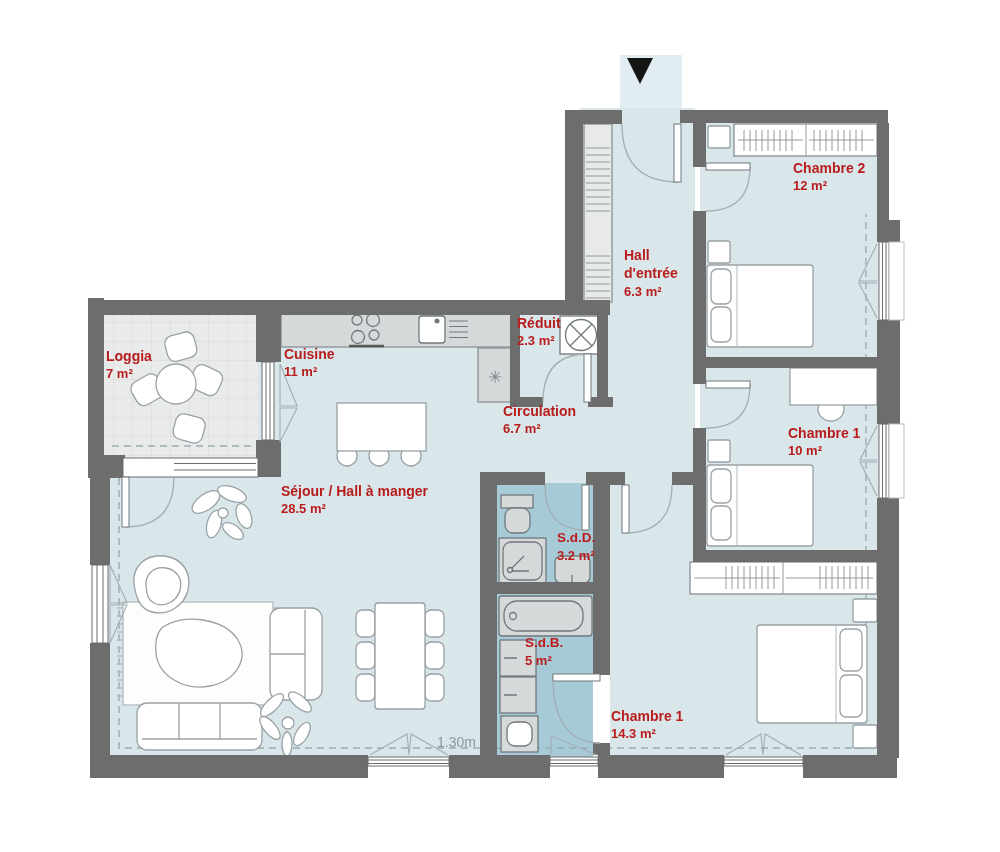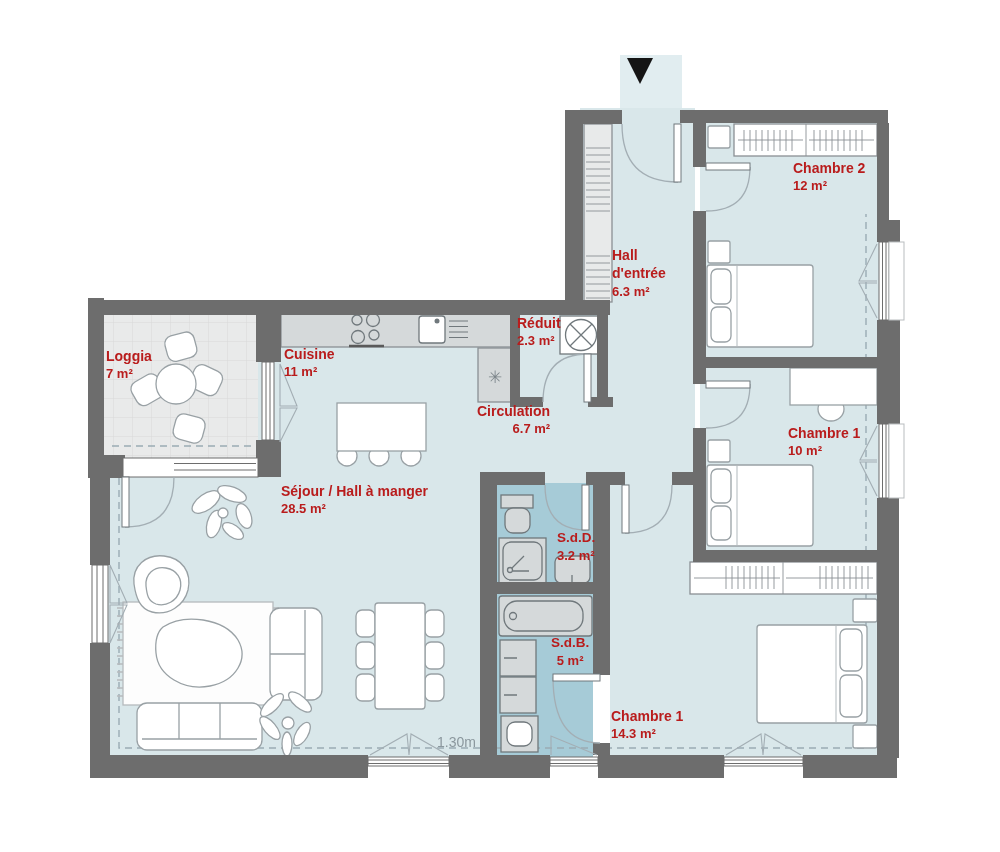--- a/index.html
+++ b/index.html
@@ -3,21 +3,21 @@
 <meta charset="utf-8">
 <style>
   html,body{margin:0;padding:0;background:#ffffff;}
   body{width:1000px;height:852px;overflow:hidden;position:relative;
        font-family:"Liberation Sans",sans-serif;}
   #plan{position:absolute;left:0;top:0;}
   .rl{position:absolute;font-weight:bold;color:#b91c1c;font-size:14px;line-height:1.32;}
   .rl .nm{display:block;}
   .rl .a{display:block;font-size:13px;}
   .note{position:absolute;font-size:14px;font-weight:normal;color:#8b979d;}
-  .w72{width:72px;}
+  .w72{width:72px;margin-left:12px;}
   .w60{width:64px;}
 </style>
 </head>
 <body>
 
 <svg id="plan" width="1000" height="852" viewBox="0 0 1000 852">
   <defs>
     <pattern id="tiles" width="19" height="19" patternUnits="userSpaceOnUse">
       <path d="M19 0V19M0 19H19" stroke="#d8d9d9" stroke-width="1" fill="none"></path>
     </pattern>
@@ -360,37 +360,37 @@
   <span class="a">28.5 m²</span>
 </div>
 <div class="rl w72" style="left:612px;top:246px;">
   <span class="nm">Hall d'entrée</span>
   <span class="a">6.3 m²</span>
 </div>
 <div class="rl w60" style="left:517px;top:314px;">
   <span class="nm">Réduit</span>
   <span class="a">2.3 m²</span>
 </div>
-<div class="rl" style="left:477px;top:402px;text-align:right;">
+<div class="rl" style="left:503px;top:402px;">
   <span class="nm">Circulation</span>
   <span class="a">6.7 m²</span>
 </div>
 <div class="rl" style="left:793px;top:159px;">
   <span class="nm">Chambre 2</span>
   <span class="a">12 m²</span>
 </div>
 <div class="rl" style="left:788px;top:424px;">
   <span class="nm">Chambre 1</span>
   <span class="a">10 m²</span>
 </div>
 <div class="rl" style="left:611px;top:707px;">
   <span class="nm">Chambre 1</span>
   <span class="a">14.3 m²</span>
 </div>
 <div class="rl" style="left:557px;top:529px;font-size:13.5px;">
   <span class="nm">S.d.D.</span>
   <span class="a">3.2 m²</span>
 </div>
-<div class="rl" style="left:551px;top:634px;font-size:13.5px;text-align:center;">
+<div class="rl" style="left:525px;top:634px;font-size:13.5px;">
   <span class="nm">S.d.B.</span>
   <span class="a">5 m²</span>
 </div>
 <div class="note" style="left:437px;top:734px;">1.30m</div>
 
 </body></html>

